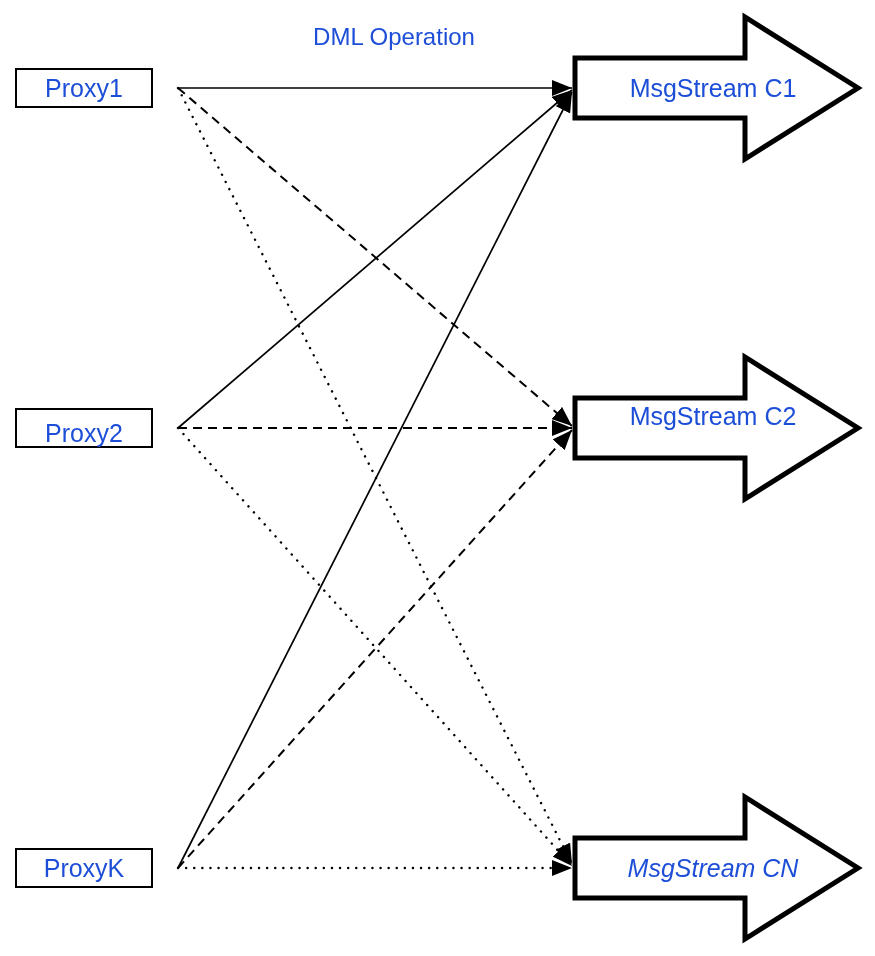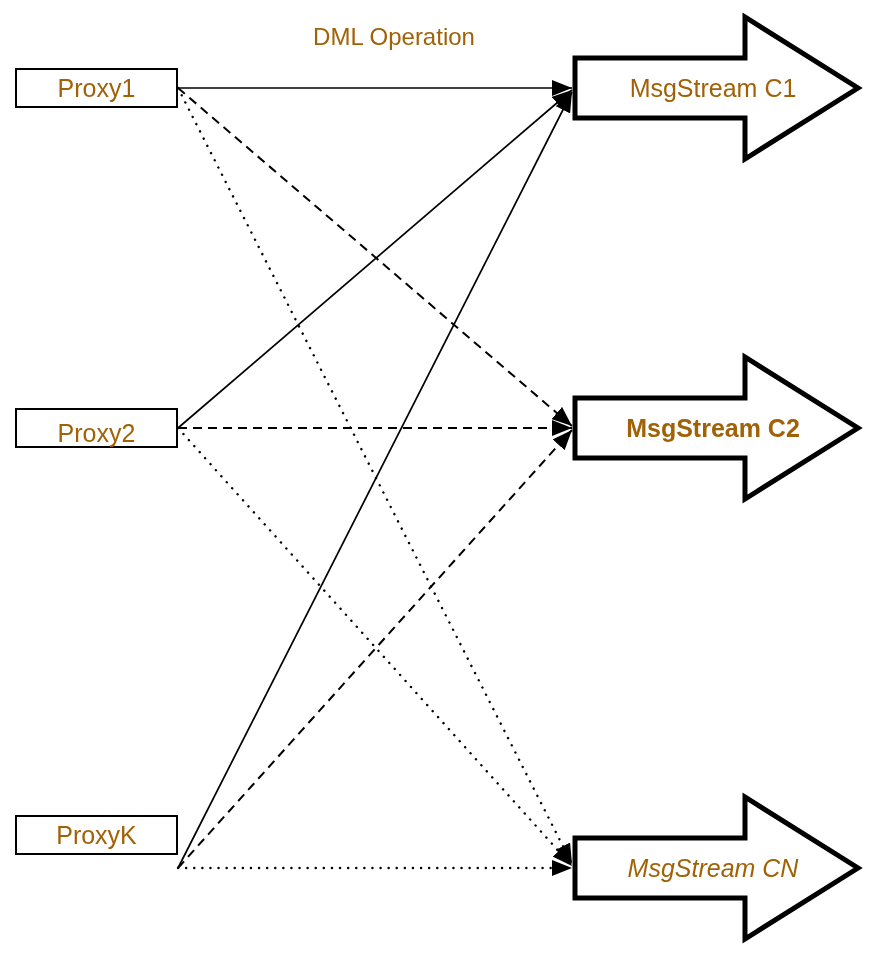--- a/index.html
+++ b/index.html
@@ -7,21 +7,21 @@
     padding: 0;
     background: #ffffff;
     font-family: "Liberation Sans", sans-serif;
   }
   .canvas {
     position: relative;
     width: 875px;
     height: 956px;
     background: #ffffff;
     overflow: hidden;
-    color: #a16207;
+    color: #1d4ed8;
   }
   .connector-layer {
     position: absolute;
     left: 0;
     top: 0;
     width: 875px;
     height: 956px;
   }
   .edge {
     stroke: #000000;
@@ -32,45 +32,45 @@
   .edge.dotted { stroke-width: 2.4; stroke-dasharray: 0.1 8; stroke-linecap: round; }
   .block-arrow {
     fill: #ffffff;
     stroke: #000000;
     stroke-width: 5;
     stroke-linejoin: miter;
   }
   .proxy-box {
     position: absolute;
     left: 15px;
-    width: 163px;
+    width: 138px;
     height: 40px;
     box-sizing: border-box;
     border: 2px solid #000000;
     background: #ffffff;
     display: flex;
     align-items: center;
     justify-content: center;
     font-size: 25px;
     line-height: 1;
   }
   .proxy-1 { top: 68px; }
   .proxy-2 { top: 408px; align-items: flex-end; }
-  .proxy-k { top: 815px; }
+  .proxy-k { top: 848px; }
   .stream-label {
     position: absolute;
     left: 575px;
     width: 276px;
     height: 30px;
     line-height: 30px;
     text-align: center;
     font-size: 25px;
   }
   .stream-1 { top: 73px; }
-  .stream-2 { top: 413px; font-weight: bold; }
+  .stream-2 { top: 401px; }
   .stream-n { top: 853px; font-style: italic; }
   .diagram-title {
     position: absolute;
     left: 254px;
     top: 22px;
     width: 280px;
     text-align: center;
     font-size: 24px;
     line-height: 30px;
   }

